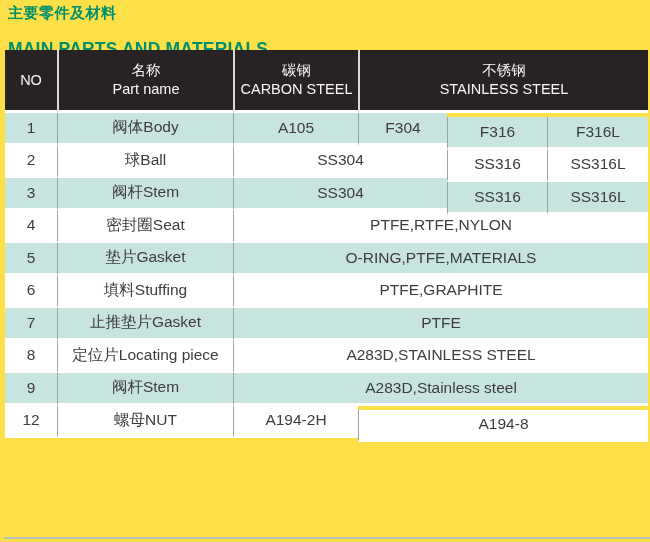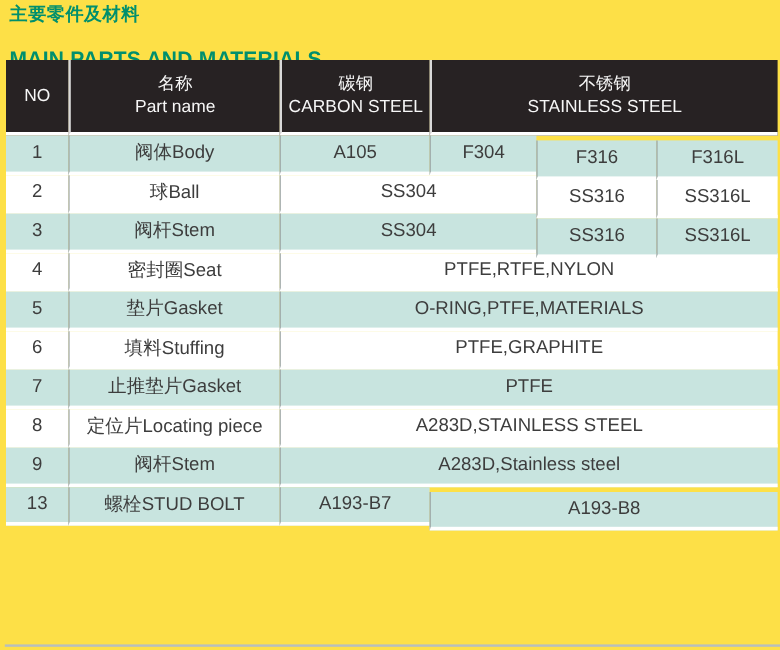--- a/index.html
+++ b/index.html
@@ -168,24 +168,24 @@
       <tr class="white">
         <td>8</td>
         <td class="vline">定位片Locating piece</td>
         <td class="vline" colspan="4">A283D,STAINLESS STEEL</td>
       </tr>
       <tr class="teal">
         <td>9</td>
         <td class="vline">阀杆Stem</td>
         <td class="vline" colspan="4">A283D,Stainless steel</td>
       </tr>
-      <tr class="teal">
-        <td>13</td>
-        <td class="vline">螺栓STUD BOLT</td>
-        <td class="vline">A193-B7</td>
-        <td class="vline shift" colspan="3">A193-B8</td>
+      <tr class="white">
+        <td>12</td>
+        <td class="vline">螺母NUT</td>
+        <td class="vline">A194-2H</td>
+        <td class="vline shift" colspan="3">A194-8</td>
       </tr>
     </tbody>
   </table>
 
   <div class="bottom-line"></div>
 
 </div>
 
 </body></html>

